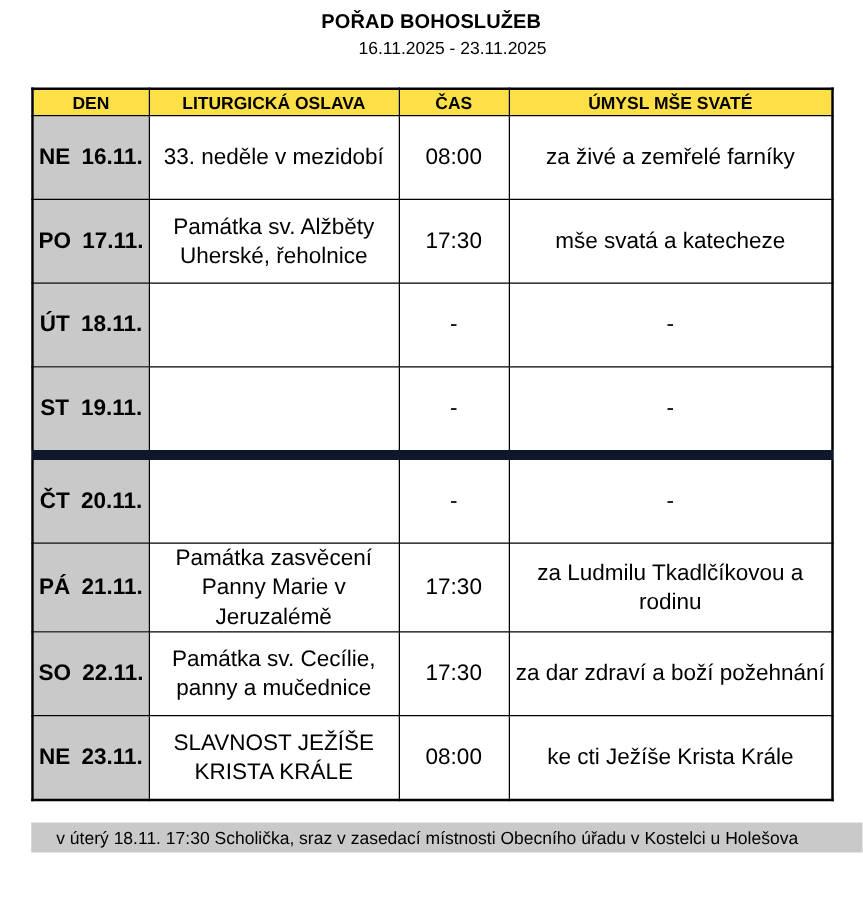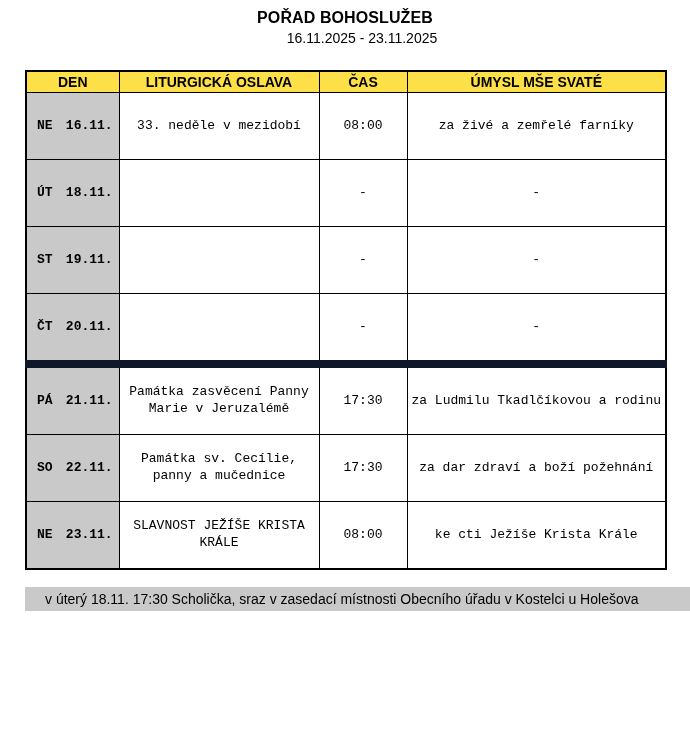--- a/index.html
+++ b/index.html
@@ -48,26 +48,25 @@
   table.schedule th {
     background: #fde047;
     font-size: 14px;
     font-weight: bold;
     height: 18px;
     text-align: center;
     padding: 1px 0;
   }
   table.schedule tbody td {
     height: 66px;
-    font-size: 13px;
+    font-size: 18px;
     text-align: center;
     vertical-align: middle;
     padding: 0 2px;
     line-height: 1.3;
-    font-family: Liberation Mono, monospace;
   }
   td.cell-day {
     background: #c9c9c9;
     font-weight: bold;
     font-size: 15px;
     text-align: left;
     padding-left: 7px;
     white-space: nowrap;
   }
   td.cell-day .day-abbr {
@@ -116,20 +115,28 @@
     <tbody id="schedule-body">
   <tr>
     <td class="cell-day">
       <span class="day-abbr">NE</span><span class="day-date">16.11.</span>
     </td>
     <td class="cell-celebration">33. neděle v mezidobí</td>
     <td class="cell-time">08:00</td>
     <td class="cell-intention">za živé a zemřelé farníky</td>
   </tr>
 
+  <tr>
+    <td class="cell-day">
+      <span class="day-abbr">PO</span><span class="day-date">17.11.</span>
+    </td>
+    <td class="cell-celebration">Památka sv. Alžběty Uherské, řeholnice</td>
+    <td class="cell-time">17:30</td>
+    <td class="cell-intention">mše svatá a katecheze</td>
+  </tr>
 
   <tr>
     <td class="cell-day">
       <span class="day-abbr">ÚT</span><span class="day-date">18.11.</span>
     </td>
     <td class="cell-celebration"></td>
     <td class="cell-time">-</td>
     <td class="cell-intention">-</td>
   </tr>
 

